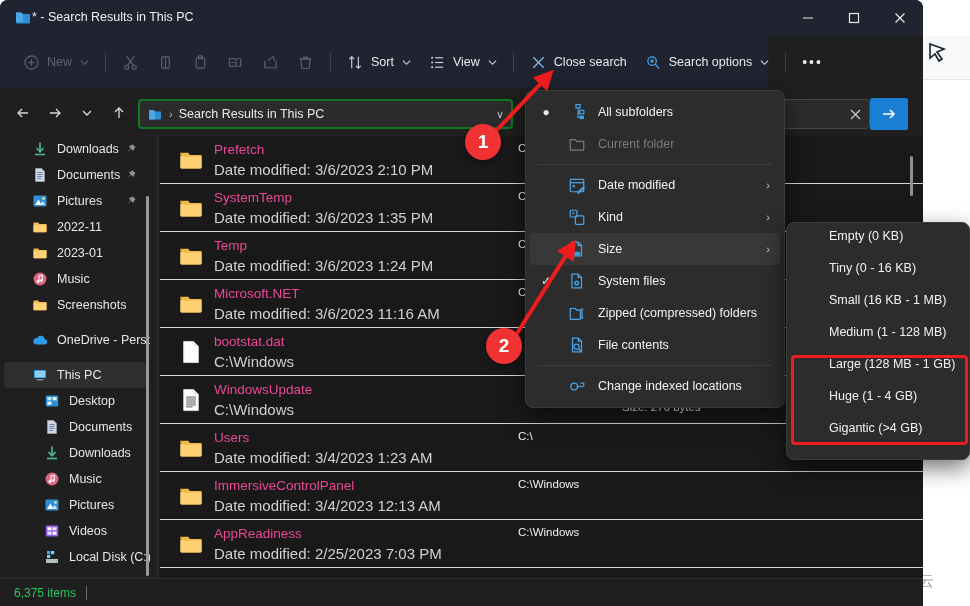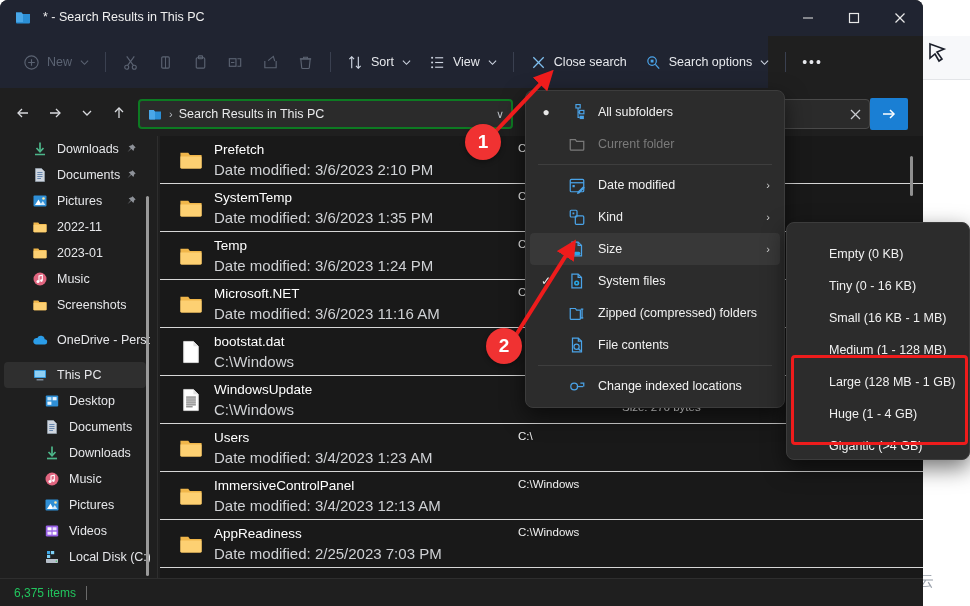--- a/index.html
+++ b/index.html
@@ -19,21 +19,21 @@
      color:#9aa1ab; font-size:15px; letter-spacing:0.5px; }
   .wm-cloud { width:22px; height:16px; }
 
   
   .window {
     position:absolute; left:0; top:0; width:923px; height:606px;
     background:#1f1f1f; border-radius:8px 8px 0 0; overflow:hidden;
   }
   
   .titlebar { position:absolute; left:0; top:0; width:923px; height:36px; background:#202431; }
-  .title-left { position:absolute; left:14px; top:8px; display:flex; align-items:center; gap:11px; }
+  .title-left { position:absolute; left:14px; top:8px; display:flex; align-items:center; gap:0; }
   .title-icon { width:18px; height:18px; }
   .title-text { color:#f0f0f0; font-size:12.5px; white-space:nowrap; }
   .win-btns { position:absolute; right:0; top:0; height:36px; display:flex; }
   .win-btn { width:46px; height:36px; display:flex; align-items:center; justify-content:center; color:#e8e8e8; }
 
   
   .toolbar { position:absolute; left:0; top:36px; width:768px; height:52px; background:#202431; }
   .tb-row { position:absolute; left:0; top:0; height:52px; width:923px; display:flex; align-items:center; padding-left:14px;}
   .tb-item { height:32px; display:flex; align-items:center; gap:7px; padding:0 9px; border-radius:4px;
      color:#e6e8ec; font-size:12.5px; white-space:nowrap; }
@@ -70,21 +70,21 @@
   .nav-ico { width:16px; height:16px; flex:0 0 16px; display:flex; align-items:center; justify-content:center; }
   .nav-pin { position:absolute; right:9px; width:12px; height:12px; color:#8e9299; }
   .nav-gap { height:9px; }
   .sb-scroll { position:absolute; left:146px; top:196px; width:3px; height:380px; background:#9a9a9a; border-radius:2px; }
   .sb-divider { position:absolute; left:157px; top:136px; width:1px; height:442px; background:#2e2e2e; }
 
   
   .filelist { position:absolute; left:160px; top:136px; width:763px; height:442px; background:#191919; overflow:hidden; }
   .frow { position:relative; height:48px; border-bottom:1px solid #d6d6d6; display:flex; align-items:center; }
   .f-ico { position:absolute; left:18px; top:11px; width:26px; height:26px; }
-  .f-name { position:absolute; left:54px; top:6px; color:#ffffff; font-size:13.5px; white-space:nowrap;}
+  .f-name { position:absolute; left:54px; top:6px; color:#ec4899; font-size:13.5px; white-space:nowrap;}
   .f-sub  { position:absolute; left:54px; top:25px; color:#cfd1d4; font-size:15px; white-space:nowrap;}
   .f-col2 { position:absolute; left:358px; top:6px; color:#f0f0f0; font-size:11.5px; white-space:nowrap;}
   .f-col3 { position:absolute; left:462px; top:6px; color:#f0f0f0; font-size:11.5px; white-space:nowrap;}
   .f-col3b{ position:absolute; left:462px; top:25px; color:#f0f0f0; font-size:11.5px; white-space:nowrap;}
   .fl-scroll { position:absolute; left:750px; top:20px; width:3px; height:40px; background:#8f8f8f; border-radius:2px;}
 
   
   .statusbar { position:absolute; left:0; top:578px; width:923px; height:28px; background:#1f1f1f;
      border-top:1px solid #2e2e2e; display:flex; align-items:center; padding-left:14px; gap:10px; }
   .status-text { color:#22c55e; font-size:12px; }
@@ -100,21 +100,21 @@
   .mi-check { position:absolute; left:8px; width:16px; display:flex; justify-content:center;
      color:#e8e8e8; font-size:12px; }
   .mi-ico { position:absolute; left:38px; width:18px; height:18px; top:7px; }
   .mi-label { margin-left:68px; white-space:nowrap; }
   .mi-arrow { position:absolute; right:10px; color:#cfcfcf; font-size:11px; }
   .m-sep { height:1px; background:#3e3e3e; margin:4px 8px; }
 
   
   .submenu { position:absolute; left:786px; top:222px; width:184px; background:#2c2c2c;
      border:1px solid #3c3c3c; border-radius:8px; padding:6px 4px; box-shadow:0 8px 22px rgba(0,0,0,.55); }
-  .smi { height:32px; display:flex; align-items:flex-end; padding-left:38px; border-radius:4px;
+  .smi { height:32px; display:flex; align-items:flex-start; padding-left:38px; border-radius:4px;
      color:#f1f1f1; font-size:12.5px; white-space:nowrap; }
 
   
   .ann-svg { position:absolute; left:0; top:0; width:970px; height:606px; pointer-events:none; }
   .badge { position:absolute; width:36px; height:36px; border-radius:50%; background:#f03232;
      color:#fff; font-size:19px; font-weight:bold; display:flex; align-items:center; justify-content:center;
      box-shadow:0 2px 5px rgba(0,0,0,.35); }
   .redbox { position:absolute; border:3px solid #ee1c1c; border-radius:4px; }
 </style>
 </head>

